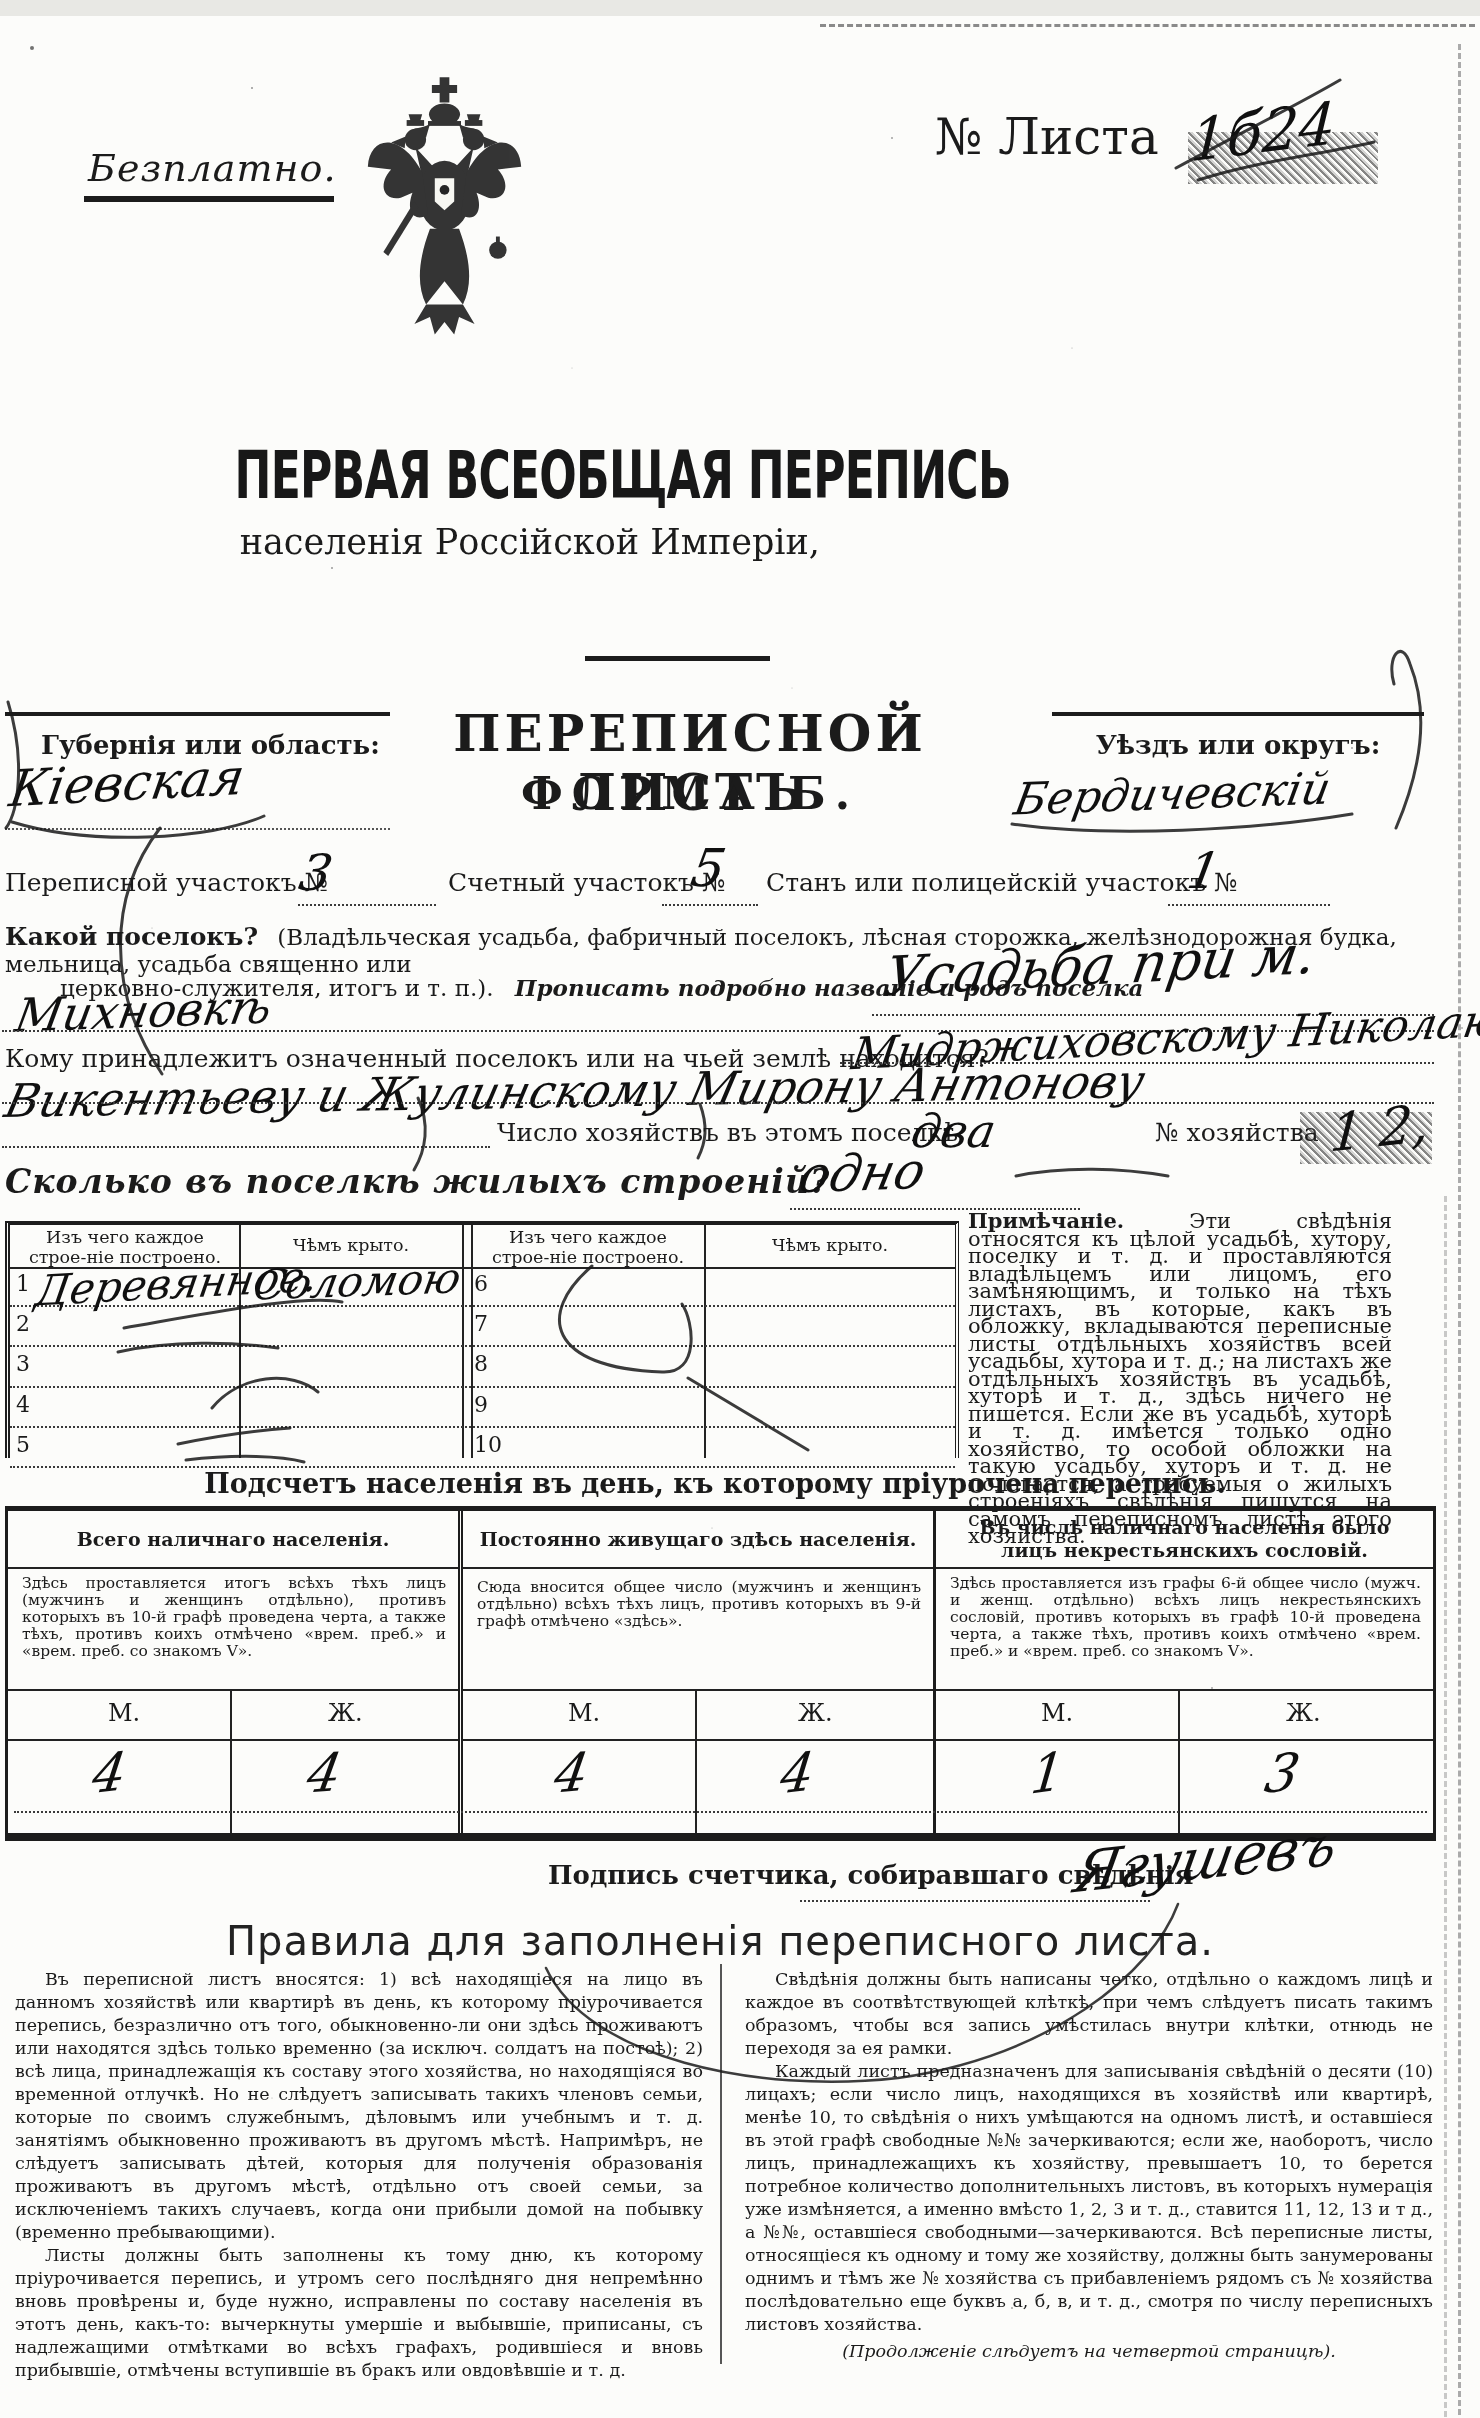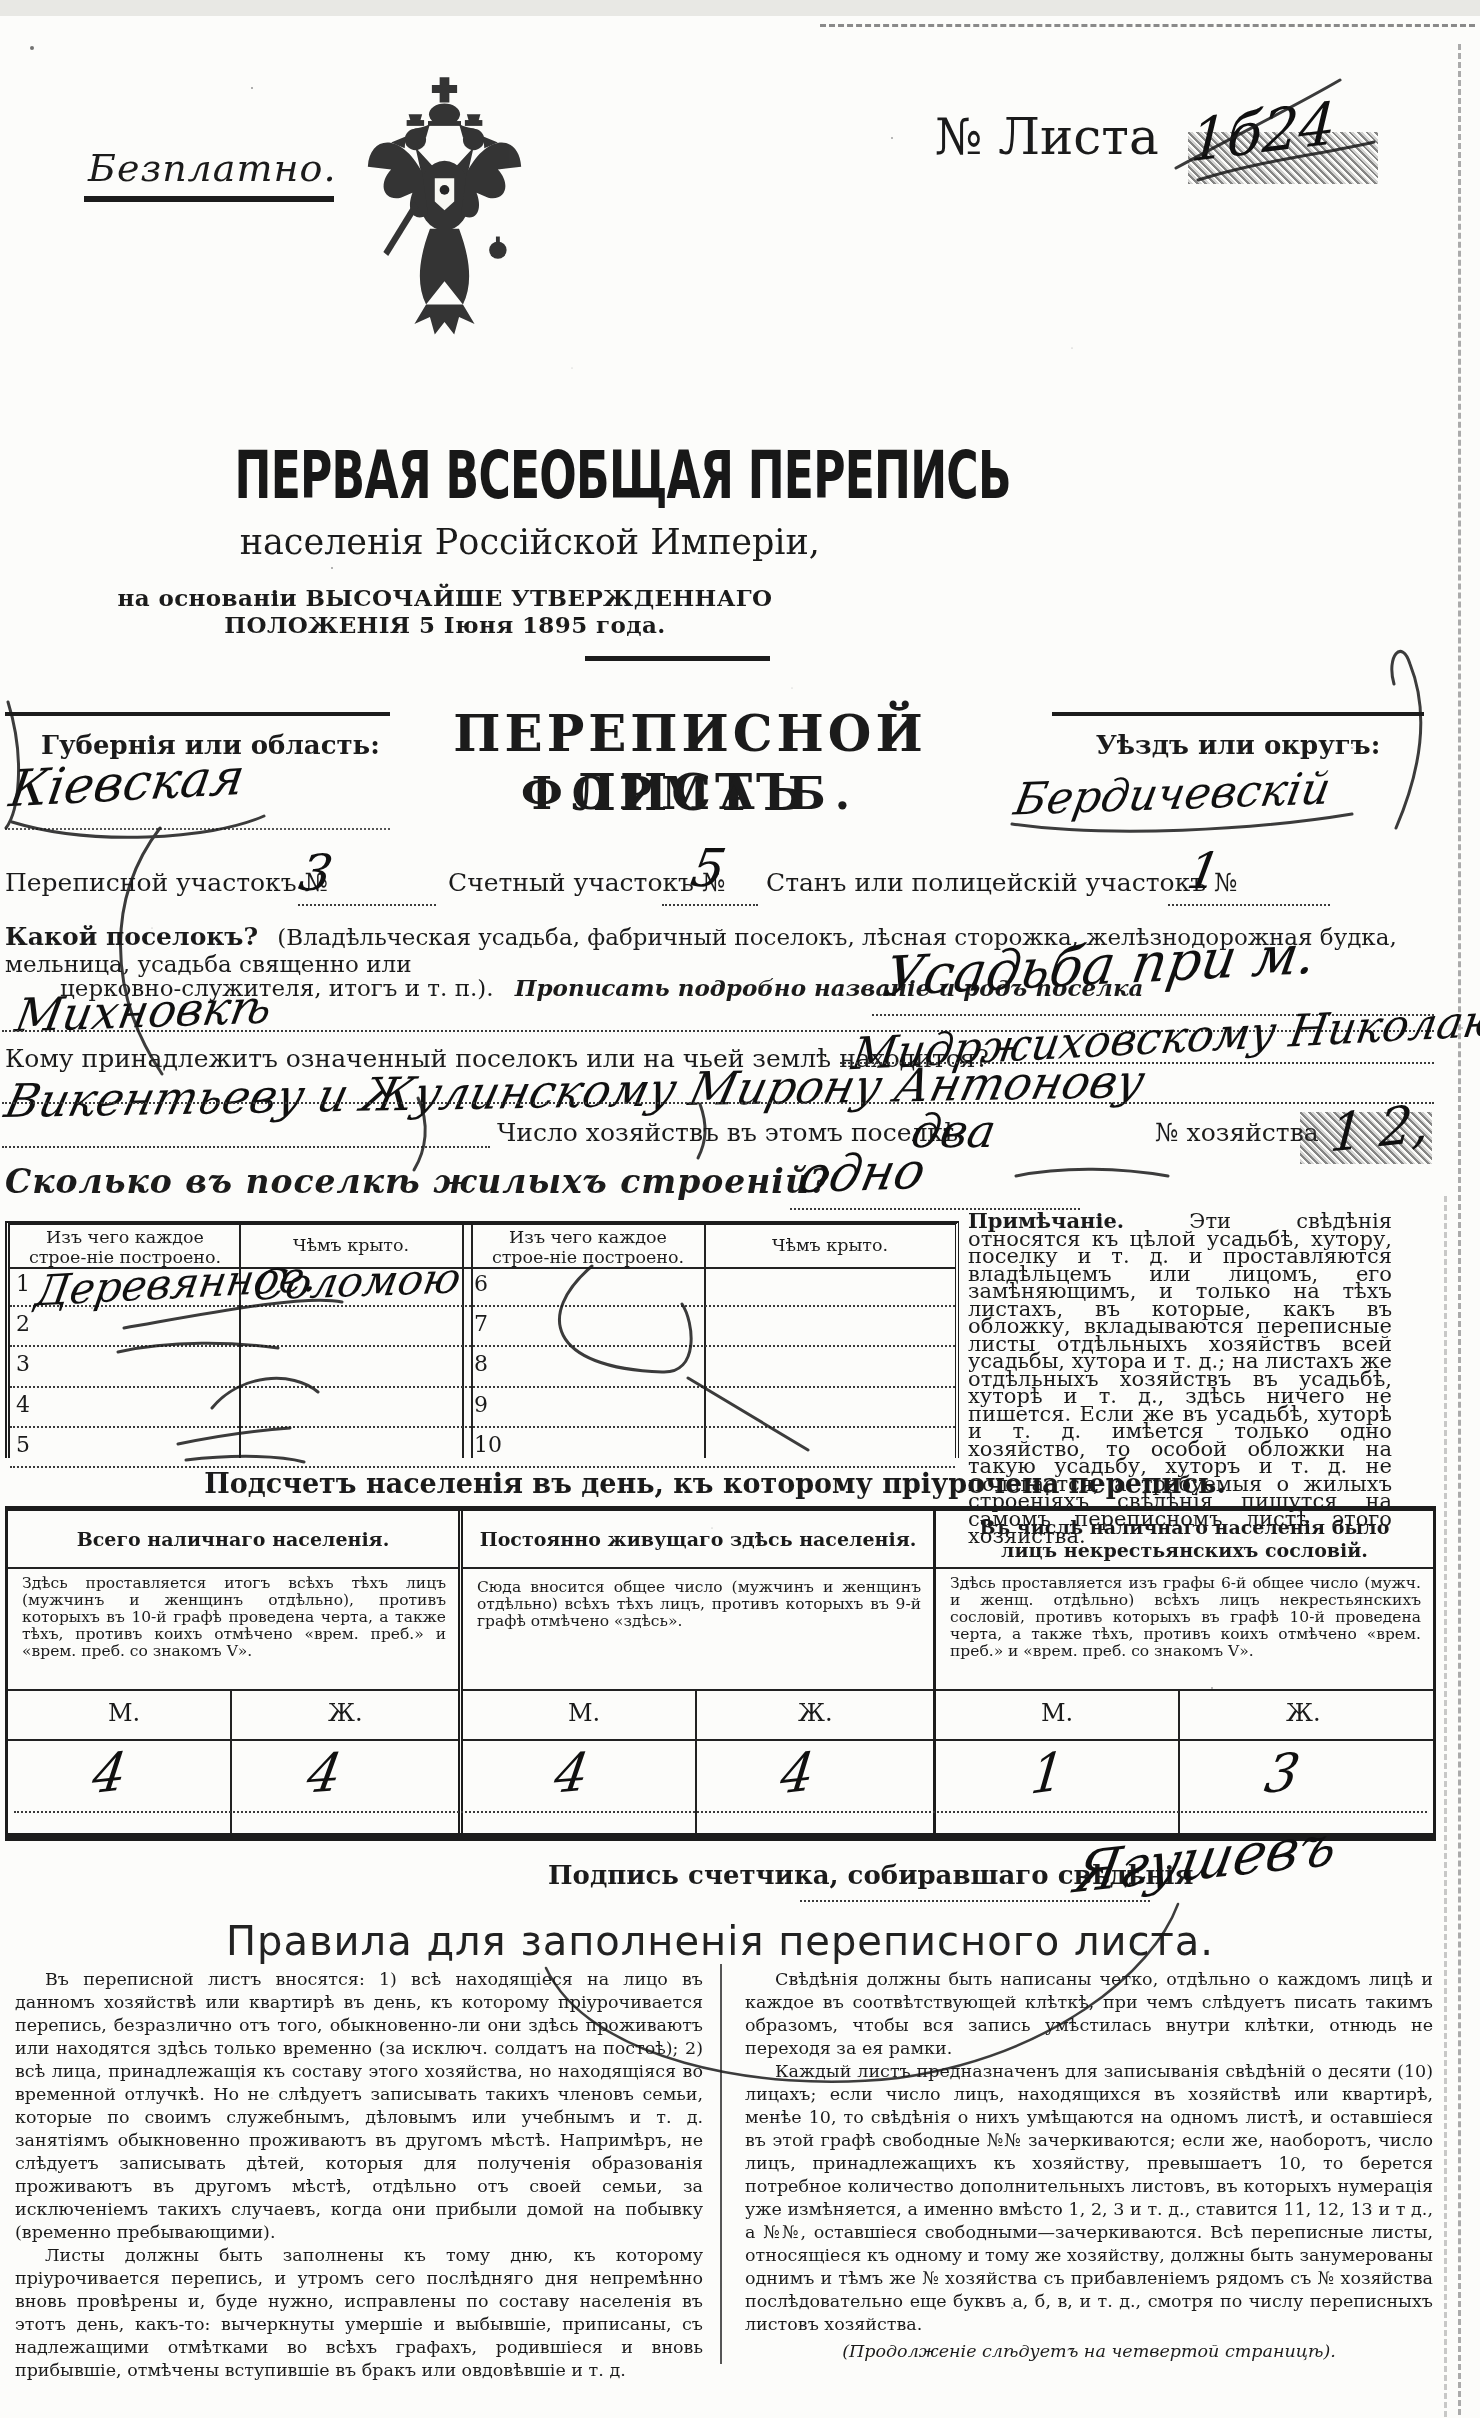--- a/index.html
+++ b/index.html
@@ -118,21 +118,20 @@
   </svg>
 
   <div class="abs sheetno lbl" style="left:935px;top:92px;">№ Листа</div>
   <div class="abs smudge" style="left:1188px;top:116px;width:190px;height:52px;"></div>
   <div class="abs hw" style="left:1190px;top:82px;font-size:58px;transform:rotate(-7deg) skewX(-10deg);">1б24</div>
 
   <div class="abs ctr title-wrap" style="left:112px;top:420px;width:660px;">
     <span class="title-inner">ПЕРВАЯ ВСЕОБЩАЯ ПЕРЕПИСЬ</span>
   </div>
   <div class="abs ctr sub1 lbl" style="left:60px;top:506px;width:760px;">населенія Россійской Имперіи,</div>
-  <div class="abs ctr sub2 lbl b" style="left:25px;top:568px;width:840px;">на основаніи ВЫСОЧАЙШЕ УТВЕРЖДЕННАГО ПОЛОЖЕНІЯ 5 Іюня 1895 года.</div>
   <div class="abs rule" style="left:585px;top:640px;width:185px;height:5px;"></div>
 
   <div class="abs" style="left:5px;top:696px;width:385px;height:112px;border-top:4px solid #1c1c1c;border-bottom:2.5px dotted #555;">
     <div class="boxlbl lbl" style="margin:14px 0 0 36px;">Губернія или область:</div>
   </div>
   <div class="abs hw" style="left:10px;top:738px;font-size:50px;transform:rotate(-3deg) skewX(-12deg);">Кіевская</div>
 
   <div class="abs ctr formtitle lbl" style="left:405px;top:688px;width:570px;">ПЕРЕПИСНОЙ ЛИСТЪ</div>
   <div class="abs ctr formsub lbl" style="left:405px;top:752px;width:570px;">ФОРМА Б.</div>
 

